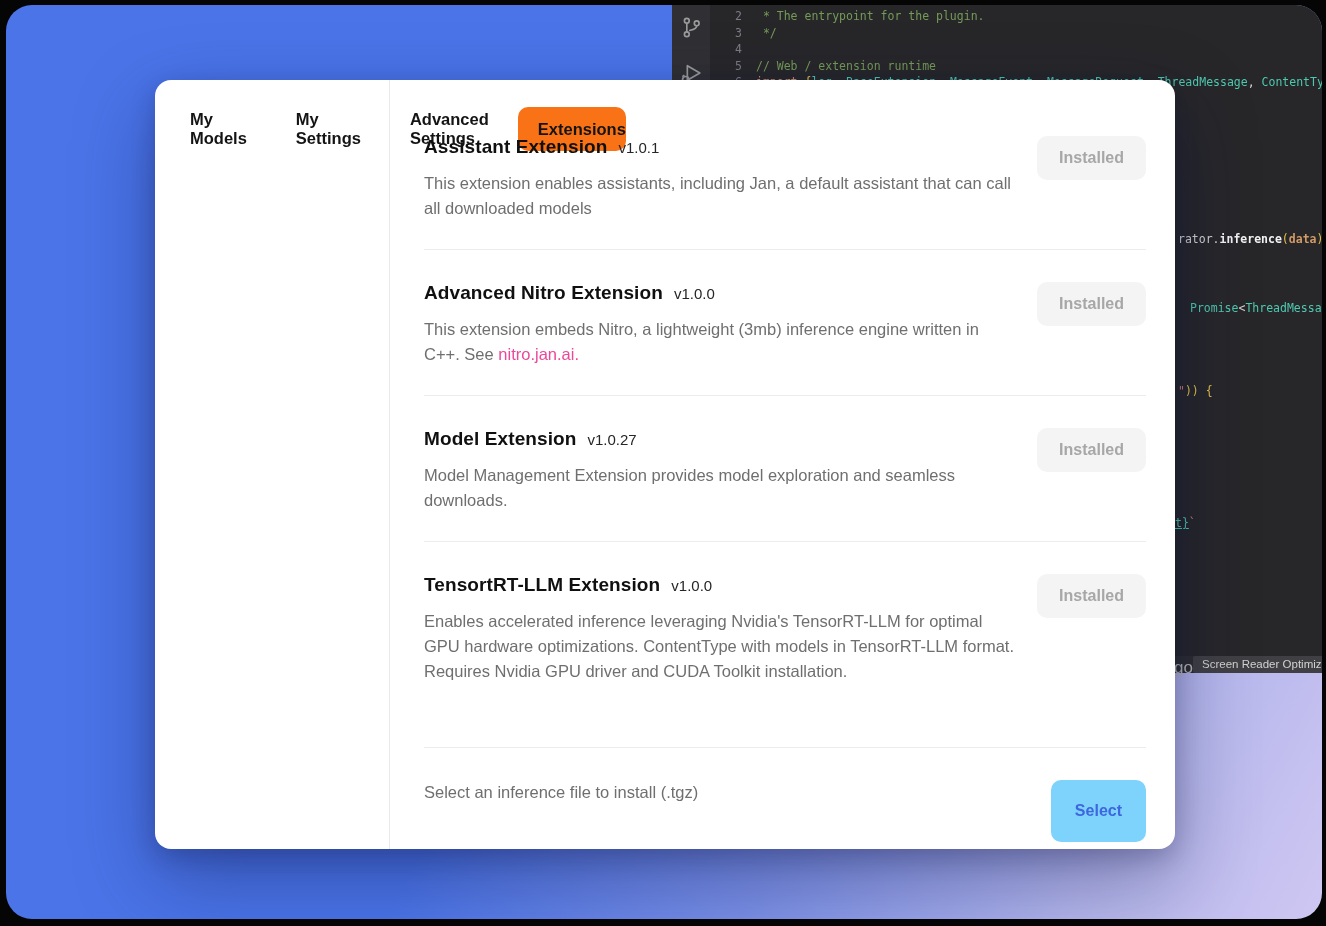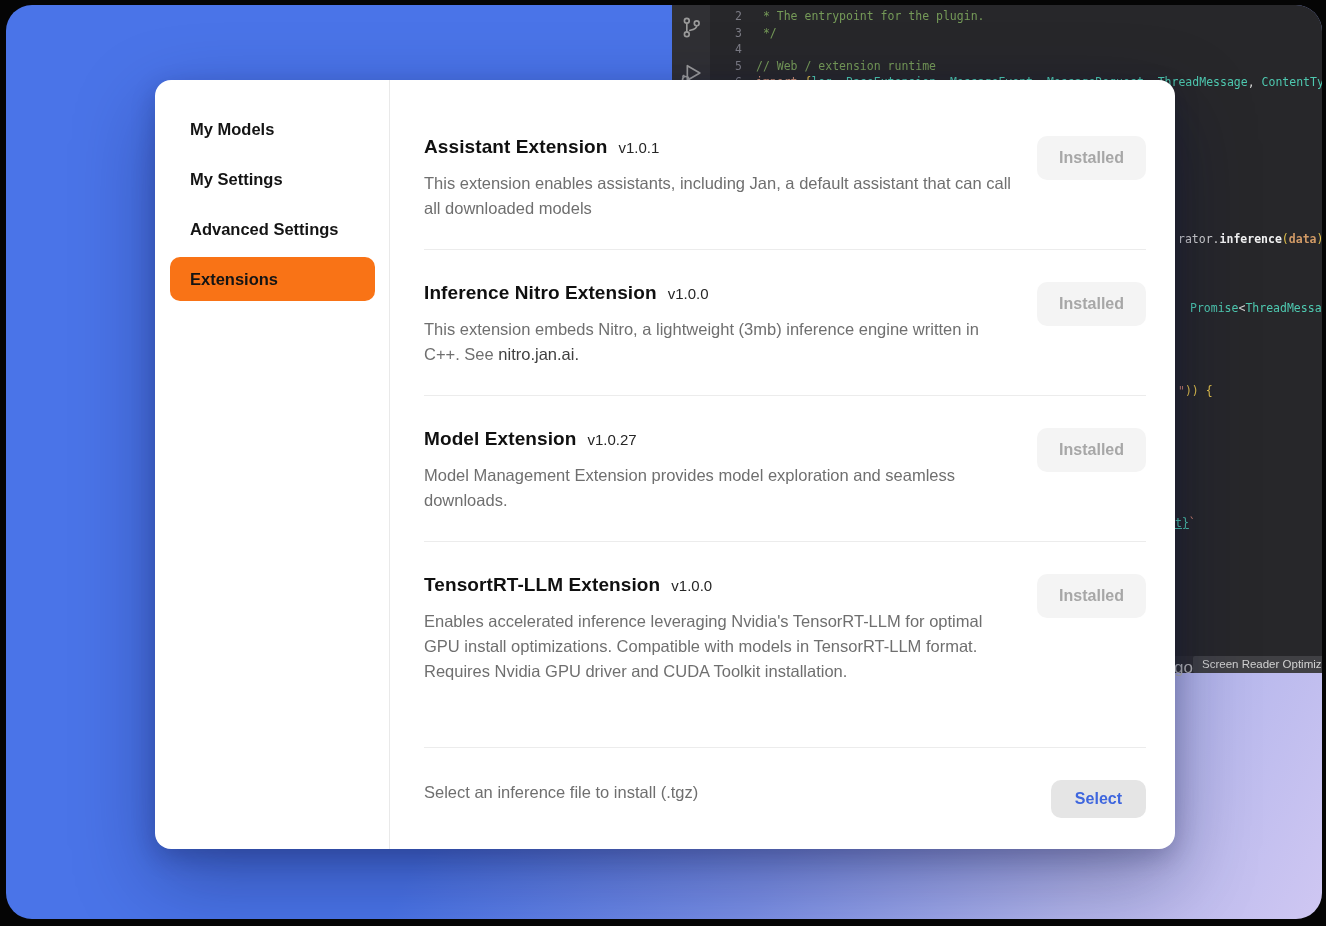--- a/index.html
+++ b/index.html
@@ -34,39 +34,39 @@
                       font-family:"Liberation Sans", sans-serif; }
   .status-box { position:absolute; left:521px; top:0; height:17px; width:190px; background:#404044;
                 color:#d2d2d2; font-size:11.5px; line-height:17px; padding-left:9px;
                 font-family:"Liberation Sans", sans-serif; border-radius:2px; white-space:nowrap; overflow:hidden; }
 
   
   .modal { position:absolute; left:149px; top:75px; width:1020px; height:769px; background:#ffffff;
            border-radius:16px; box-shadow:0 30px 80px rgba(10,15,60,.35), 0 8px 24px rgba(10,15,60,.22);
            display:flex; overflow:hidden; }
   .side { width:235px; flex:none; border-right:1px solid #e9e9e9; padding-top:27px;
-          display:flex; flex-direction:column; row-gap:6px; }
+          display:flex; flex-direction:row; row-gap:6px; }
   .side-item { height:44px; margin:0 14px 0 15px; border-radius:10px; display:flex; align-items:center;
                padding-left:20px; font-size:16.5px; font-weight:700; color:#141414; cursor:pointer; }
   .side-item.active { background:#f97316; }
   .content { flex:1; padding:0 29px 0 34px; overflow:hidden;margin-top:24px; }
   .ext-row { display:flex; justify-content:space-between; align-items:flex-start;
              padding:32px 0 28px; border-bottom:1px solid #ececec; }
   .ext-row.pad-lg { padding-bottom:63px; }
   .ext-row.last { border-bottom:none; }
   .ext-info { max-width:592px; }
   .ext-title { display:flex; align-items:baseline; gap:11px; margin-bottom:13px; }
   .ext-name { font-size:19px; font-weight:700; color:#101010; letter-spacing:.1px; }
   .ext-version { font-size:15px; font-weight:400; color:#262626; }
   .ext-desc { font-size:16.5px; color:#6f6f6f; line-height:25px; }
-  .ext-link { color:#404040; text-decoration:none; cursor:pointer; }
+  .ext-link { color:#ec4899; text-decoration:none; cursor:pointer; }
   .btn { border:none; border-radius:10px; font-size:16px; font-weight:600; height:44px; padding:0 22px;
          font-family:"Liberation Sans", sans-serif; flex:none; }
   .btn-installed { background:#f4f4f4; color:#a7a7a7; cursor:default; }
-  .btn-select { background:#e5e5e5; color:#3e66de; font-weight:700; cursor:pointer; height:38px; padding:0 24px; }
+  .btn-select { background:#7dd3fc; color:#3e66de; font-weight:700; cursor:pointer; height:62px; padding:0 24px; }
 </style>
 </head>
 <body>
 
 <div class="stage">
 
   <div class="editor">
     <div class="activity-bar">
       <span>
         <svg viewBox="0 0 24 24" fill="none" stroke="#9b9b9b" stroke-width="1.6">
@@ -121,21 +121,21 @@
             <span class="ext-version">v1.0.1</span>
           </div>
           <div class="ext-desc">This extension enables assistants, including Jan, a default assistant that can call all downloaded models</div>
         </div>
         <button class="btn btn-installed">Installed</button>
       </div>
 
       <div class="ext-row">
         <div class="ext-info">
           <div class="ext-title">
-            <span class="ext-name">Inference Nitro Extension</span>
+            <span class="ext-name">Advanced Nitro Extension</span>
             <span class="ext-version">v1.0.0</span>
           </div>
           <div class="ext-desc"><span>This extension embeds Nitro, a lightweight (3mb) inference engine written in C++. See </span><a class="ext-link">nitro.jan.ai.</a></div>
         </div>
         <button class="btn btn-installed">Installed</button>
       </div>
 
       <div class="ext-row">
         <div class="ext-info">
           <div class="ext-title">
@@ -146,21 +146,21 @@
         </div>
         <button class="btn btn-installed">Installed</button>
       </div>
 
       <div class="ext-row pad-lg">
         <div class="ext-info">
           <div class="ext-title">
             <span class="ext-name">TensortRT-LLM Extension</span>
             <span class="ext-version">v1.0.0</span>
           </div>
-          <div class="ext-desc">Enables accelerated inference leveraging Nvidia's TensorRT-LLM for optimal GPU install optimizations. Compatible with models in TensorRT-LLM format. Requires Nvidia GPU driver and CUDA Toolkit installation.</div>
+          <div class="ext-desc">Enables accelerated inference leveraging Nvidia's TensorRT-LLM for optimal GPU hardware optimizations. ContentType with models in TensorRT-LLM format. Requires Nvidia GPU driver and CUDA Toolkit installation.</div>
         </div>
         <button class="btn btn-installed">Installed</button>
       </div>
 
       <div class="ext-row last">
         <div class="ext-info">
           <div class="ext-desc">Select an inference file to install (.tgz)</div>
         </div>
         <button class="btn btn-select">Select</button>
       </div>

